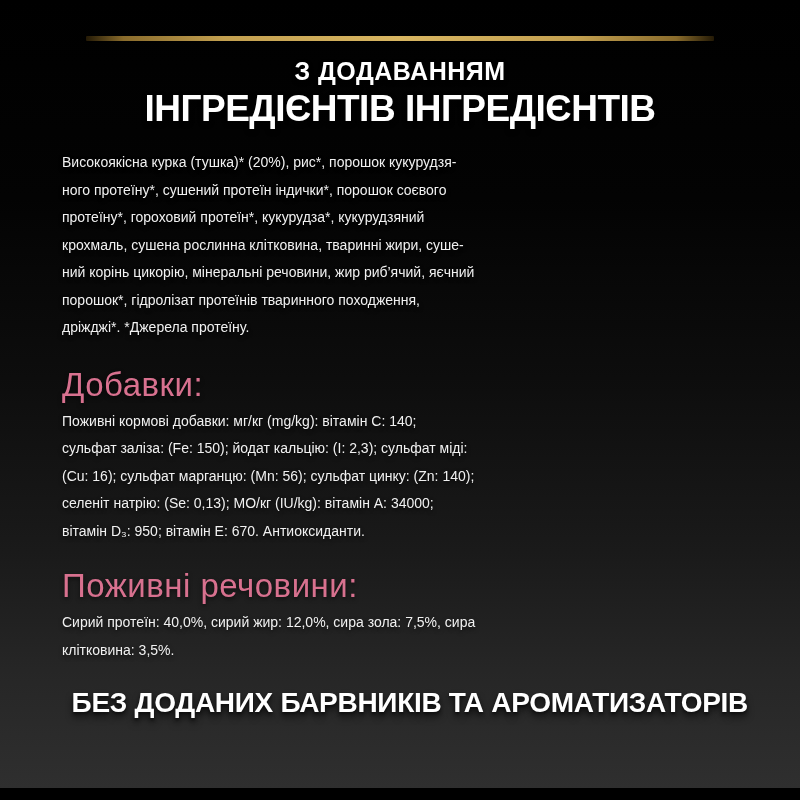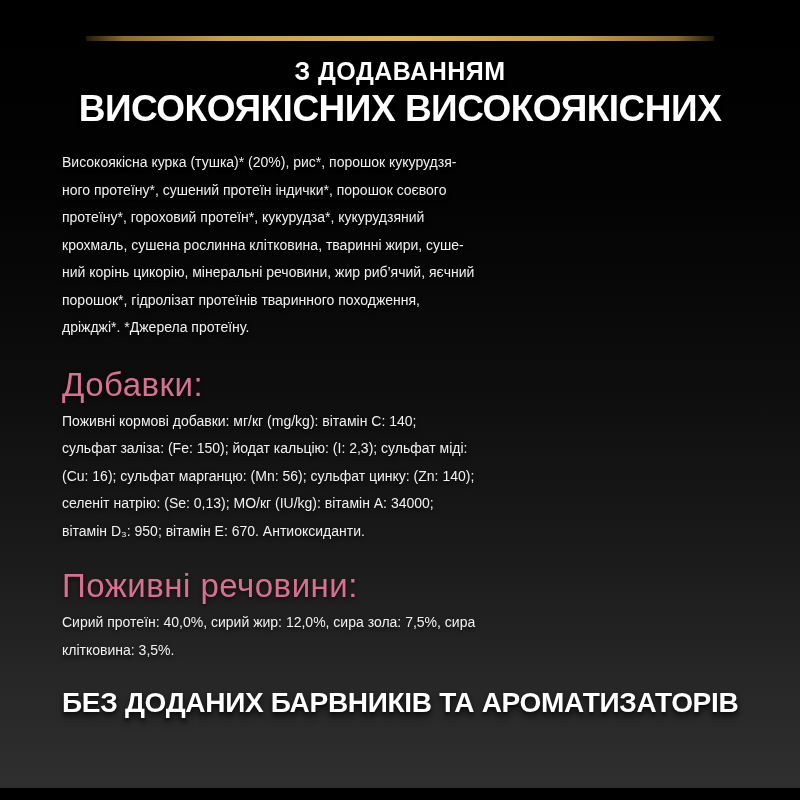--- a/index.html
+++ b/index.html
@@ -79,39 +79,39 @@
     font-weight: 400;
     line-height: 27.5px;
     white-space: pre-line;
     text-shadow: 0 2px 4px rgba(0,0,0,0.6);
   }
   #section-composition { margin-top: 19px; }
   #section-additives   { margin-top: 23px; }
   #section-nutrients   { margin-top: 21px; }
   .footer-claim {
     margin-top: 23px;
-    text-align: left;
+    text-align: right;
     color: #ffffff;
     font-size: 28px;
     font-weight: bold;
     letter-spacing: -0.3px;
     white-space: nowrap;
     text-shadow: 0 5px 7px rgba(0,0,0,0.65), 0 2px 3px rgba(0,0,0,0.5);
   }
 </style>
 </head>
 <body>
 
 <div class="poster">
 
   <div class="gold-rule"></div>
 
   <div class="header">
     <div class="line1">З ДОДАВАННЯМ</div>
-    <div class="line2">ВИСОКОЯКІСНИХ ВИСОКОЯКІСНИХ</div>
+    <div class="line2">ІНГРЕДІЄНТІВ ІНГРЕДІЄНТІВ</div>
   </div>
 
   <div class="content">
 
     <div class="section" id="section-composition">
       <p class="section-body">Високоякісна курка (тушка)* (20%), рис*, порошок кукурудзя-
 ного протеїну*, сушений протеїн індички*, порошок соєвого
 протеїну*, гороховий протеїн*, кукурудза*, кукурудзяний
 крохмаль, сушена рослинна клітковина, тваринні жири, суше-
 ний корінь цикорію, мінеральні речовини, жир риб’ячий, яєчний

